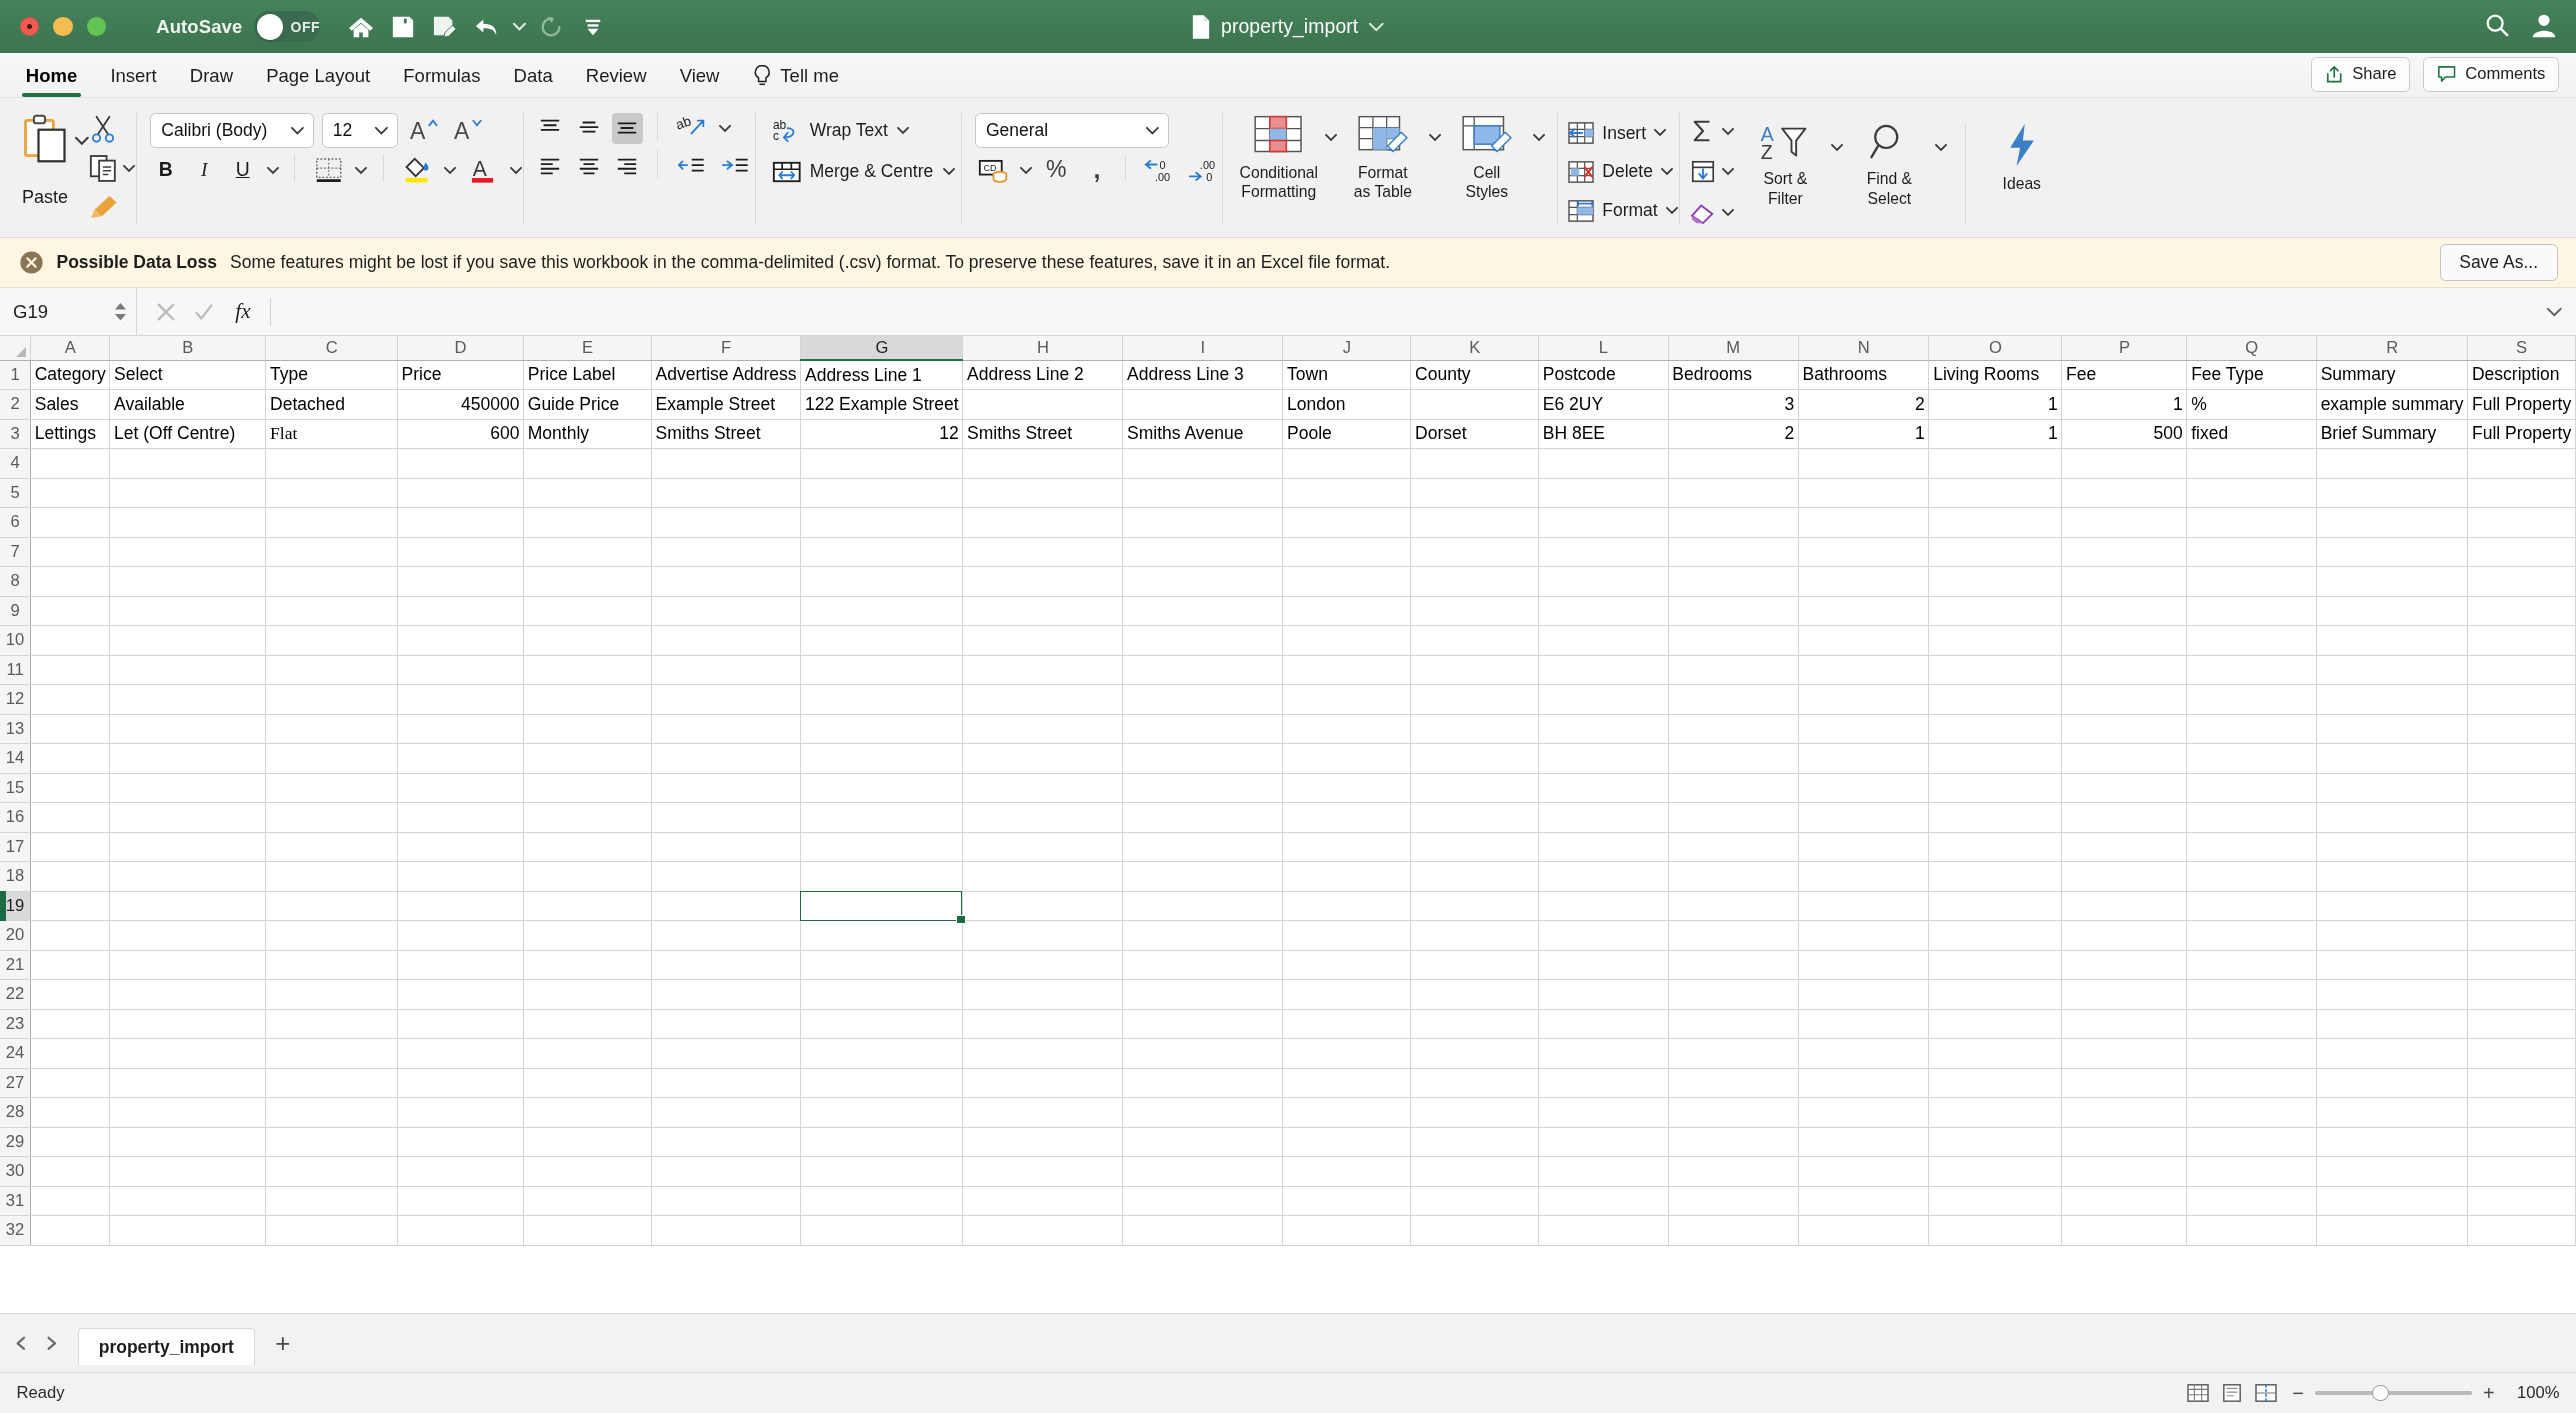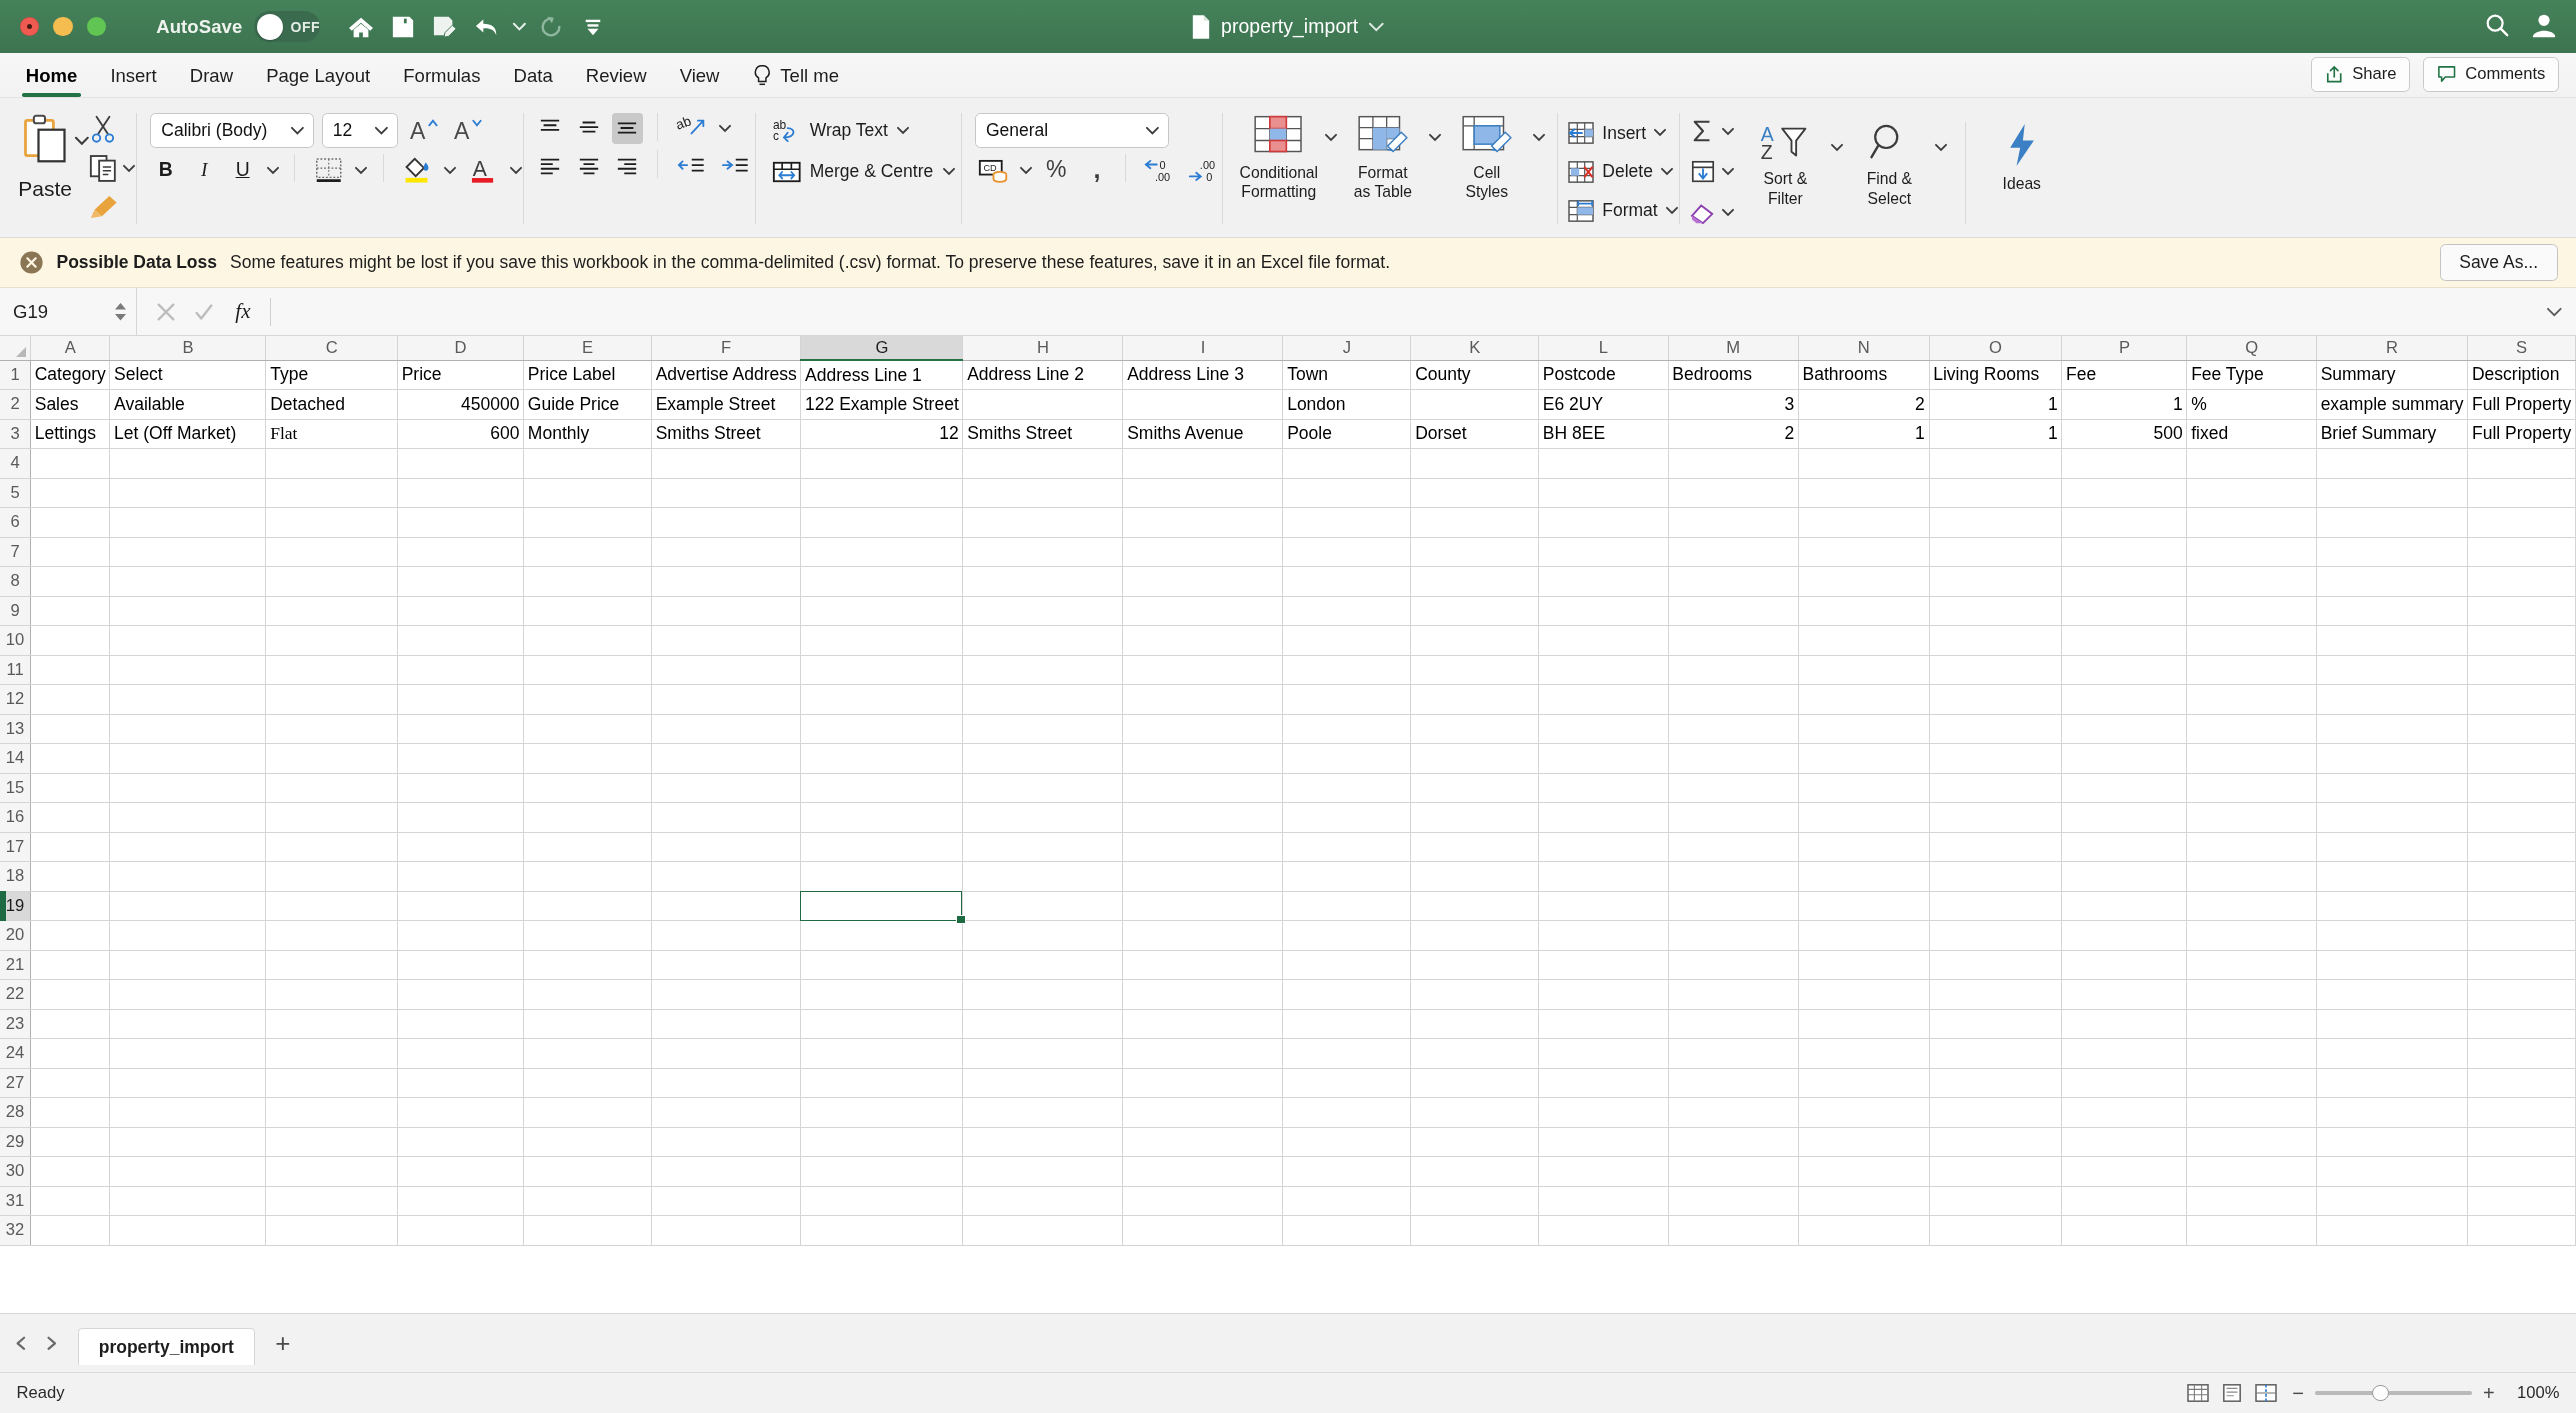--- a/index.html
+++ b/index.html
@@ -86,21 +86,21 @@
     background:#f1f1f1;
     border-bottom:0.9px solid #dcdcdc;
     display:flex; align-items:stretch; padding:5.5px 0 0 0;
     position:relative;
   }
   .rgroup { display:flex; align-items:flex-start; padding:0 11px; height:100%; }
   .rsep { width:0.9px; background:#d9d9d9; margin:9.2px 0 13px 0; align-self:stretch; }
 
   .paste-grp { display:flex; align-items:flex-start; padding-left:16.6px; }
   .paste-btn { display:flex; flex-direction:column; align-items:center; width:57px; padding-top:9.2px; }
-  .paste-lbl { font-size:21px; color:#1d1d1d; margin-top:12px; }
+  .paste-lbl { font-size:18px; color:#1d1d1d; margin-top:22px; }
   .paste-caret { padding-top:29.5px; }
   .clipcol { display:flex; flex-direction:column; gap:1.8px; padding-top:7.4px; }
   .clipitem { display:flex; align-items:center; gap:3.7px; height:37px; }
 
   .fontgrp { display:flex; flex-direction:column; gap:6.5px; padding:9.2px 0 0 13px;text-align:center; }
   .frow { display:flex; align-items:center; gap:7.4px; }
   .combo {
     background:#fff; border:0.9px solid #c6c6c6; border-radius:5.5px;
     height:35px; display:flex; align-items:center; justify-content:space-between;
     padding:0 8.3px 0 10px; font-size:17.5px; color:#111;
@@ -899,21 +899,21 @@
           <td class="num" style="width: 135px;">2</td>
           <td class="num" style="width: 135px;">1</td>
           <td class="num" style="width: 135px;">1</td>
           <td style="width: 135px;">%</td>
           <td style="width: 135px;">example summary</td>
           <td style="width: 92px;">Full Property</td>
         </tr>
         <tr>
           <th class="rowhdr">3</th>
           <td style="width: 74px;">Lettings</td>
-          <td style="width: 159px;">Let (Off Market)</td>
+          <td style="width: 159px;">Let (Off Centre)</td>
           <td style="width: 137px; font-family: Liberation Serif, serif;">Flat</td>
           <td class="num" style="width: 133px;">600</td>
           <td style="width: 131px;">Monthly</td>
           <td style="width: 98px;">Smiths Street</td>
           <td class="num" style="width: 109px;">12</td>
           <td style="width: 164px;">Smiths Street</td>
           <td style="width: 164px;">Smiths Avenue</td>
           <td style="width: 135px;">Poole</td>
           <td style="width: 135px;">Dorset</td>
           <td style="width: 135px;">BH 8EE</td>

